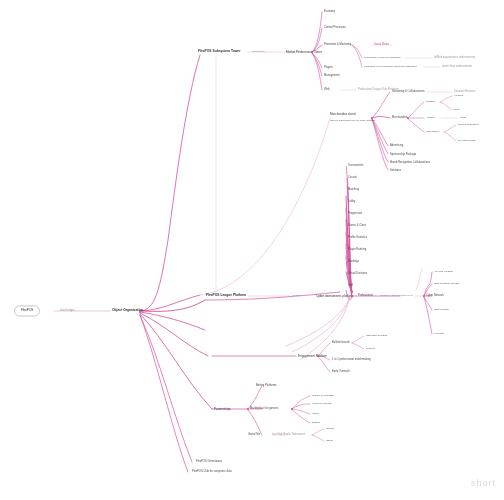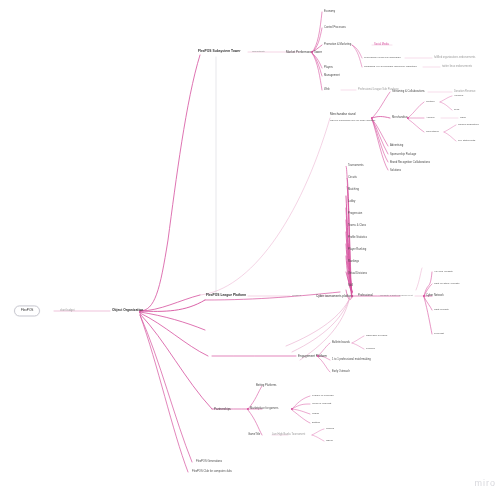--- a/index.html
+++ b/index.html
@@ -240,14 +240,14 @@
   <div class="node n-l4" style="left:312px;top:414px;">Grand</div>
   <div class="node n-l4" style="left:312px;top:423px;">Betting</div>
   <div class="node n-l3" style="left:248px;top:435px;">GameTitle</div>
   <div class="node n-link" style="left:272px;top:435px;">Live High Banks Tournament</div>
   <div class="node n-l4" style="left:326px;top:429px;">Games</div>
   <div class="node n-l4" style="left:326px;top:441px;">Offers</div>
 
   <div class="node n-l3" style="left:196px;top:462px;">FlexPOS Generations</div>
   <div class="node n-l3" style="left:192px;top:472px;">FlexPOS Club for computer clubs</div>
 
-  <div class="watermark">miro</div>
+  <div class="watermark">short</div>
 </div>
 
 </body></html>

